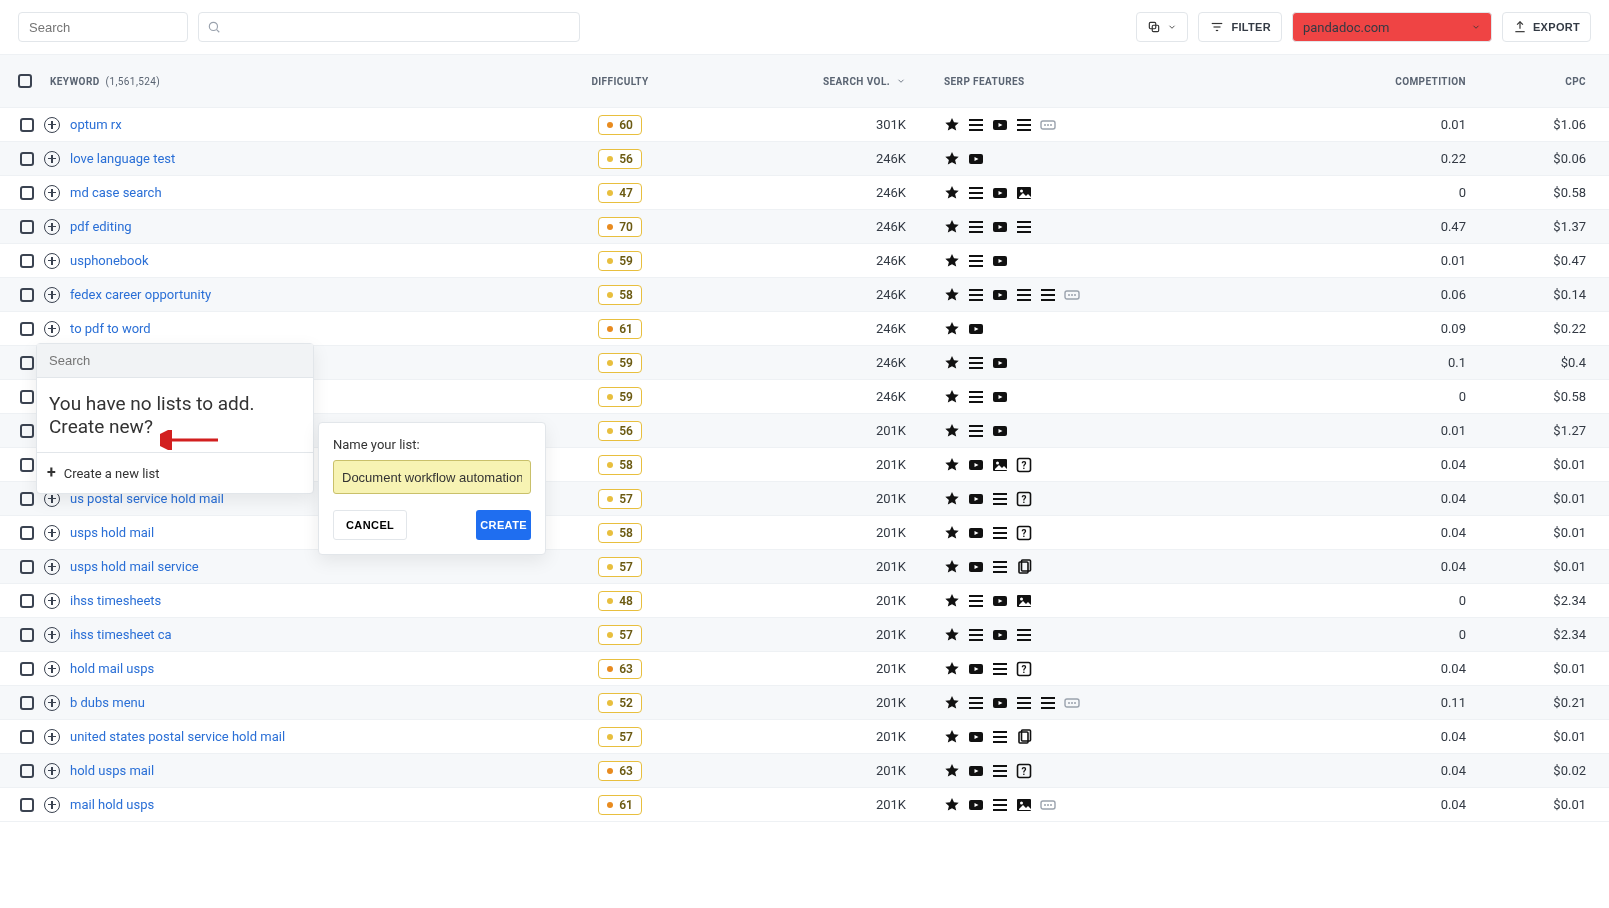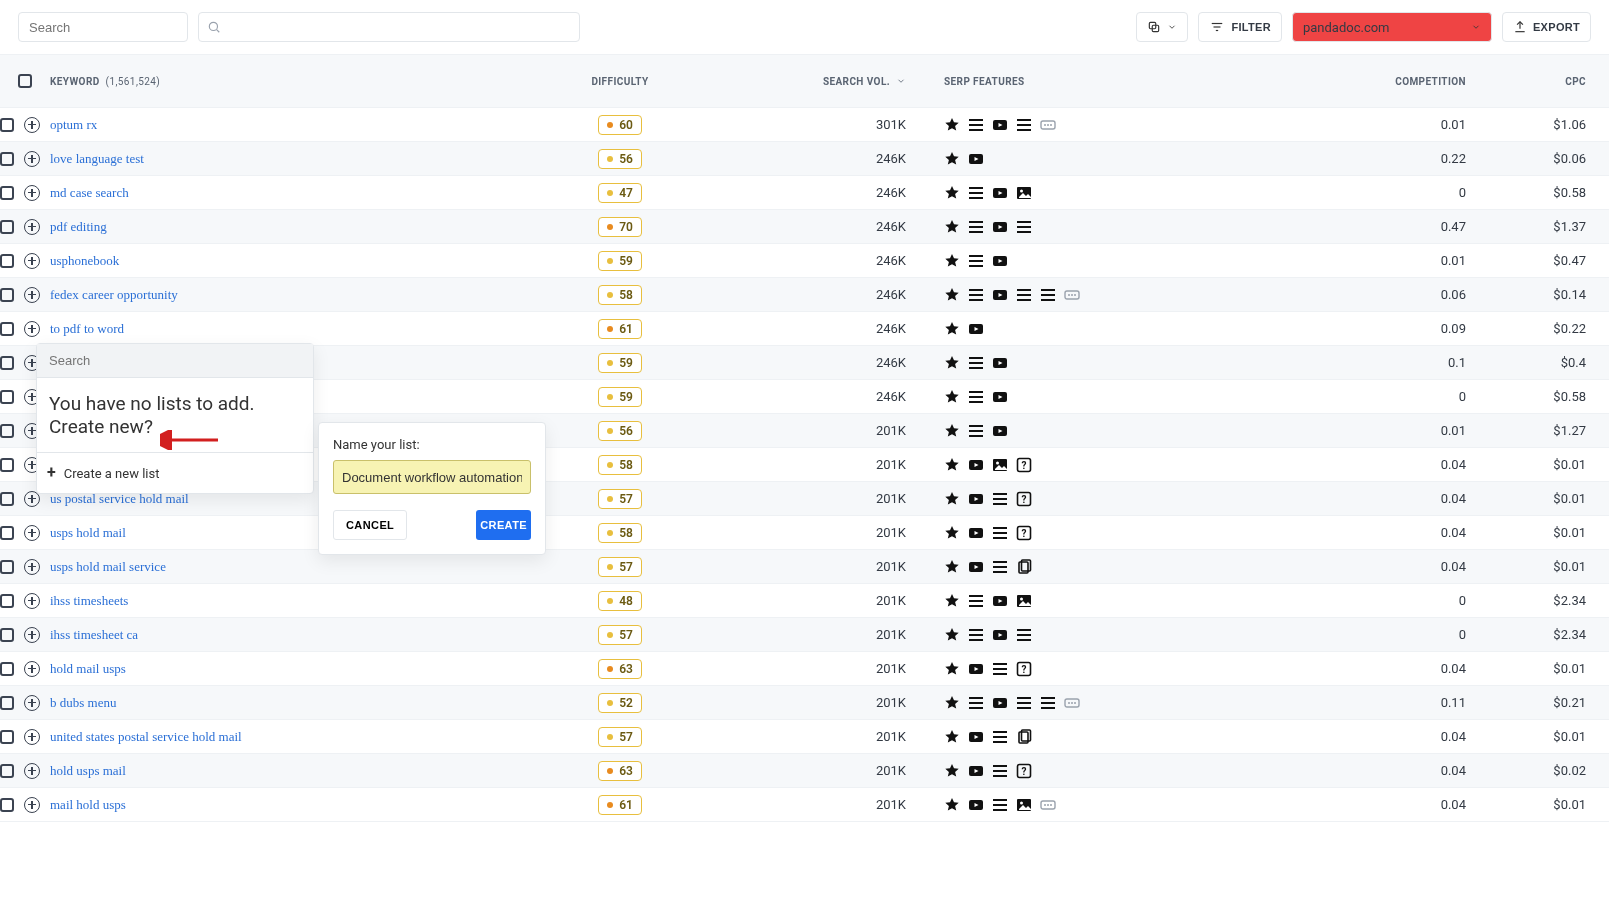--- a/index.html
+++ b/index.html
@@ -128,21 +128,21 @@
   .th { font-size: 10px; font-weight: 700; letter-spacing: 0.4px; display: flex; align-items: center; gap: 6px; }
   .th.left { justify-content: flex-start; padding-left: 18px; }
   .th.center { justify-content: center; align-items: center; }
   .th.right { justify-content: flex-end; }
 
   .row { height: 34px; }
   .row:nth-child(even) { background: var(--bg-alt); }
   .row:nth-child(odd) { background: #fff; }
 
   .kw-cell {
-    display: flex; align-items: center; gap: 10px; padding-left: 0; font-family: Liberation Serif, serif;
+    display: flex; align-items: center; gap: 10px; padding-left: 20px;
   }
   .checkbox {
     width: 14px; height: 14px; border: 2px solid #3b4351; border-radius: 3px; display: inline-block; cursor: pointer;
   }
   .plus-circle {
     width: 16px; height: 16px; border: 1.6px solid #3b4351; border-radius: 50%; position: relative; display: inline-flex; align-items:center; justify-content:center; cursor:pointer;
   }
   .plus-circle::before, .plus-circle::after {
     content: ""; position: absolute; background: #3b4351;
   }

